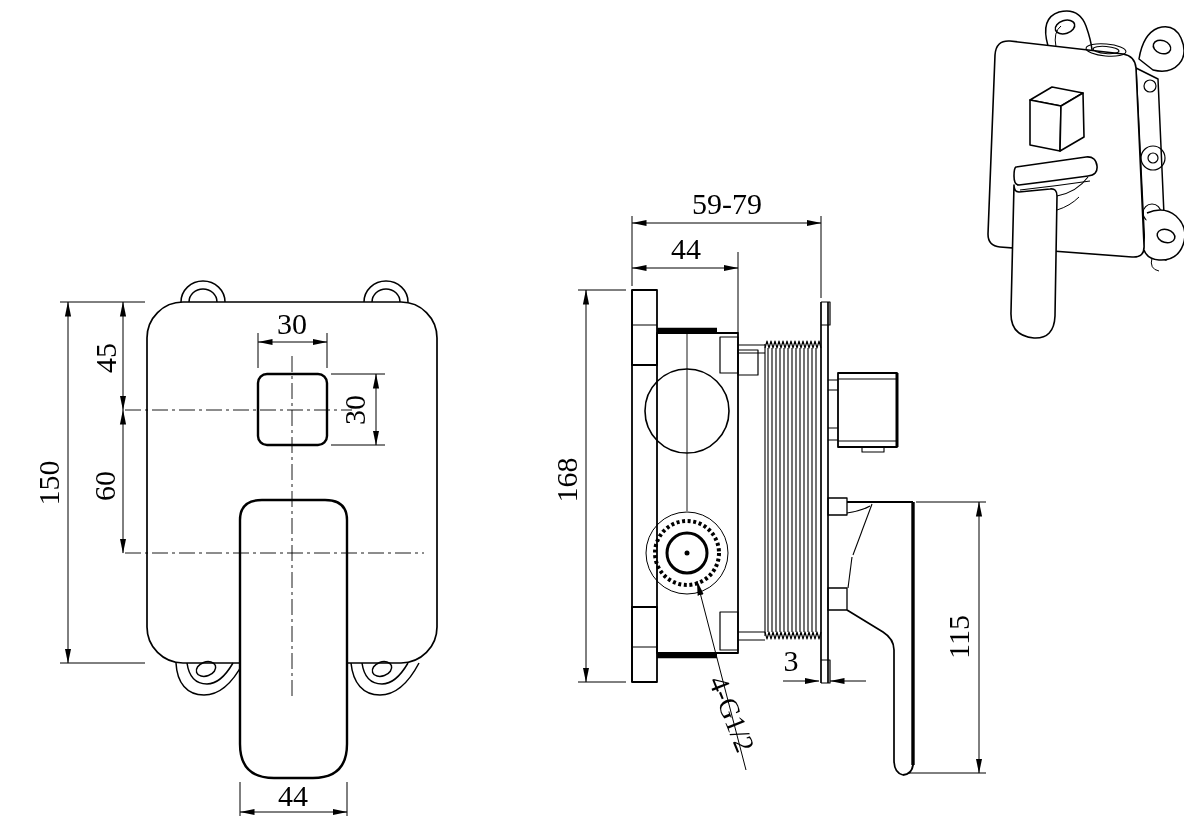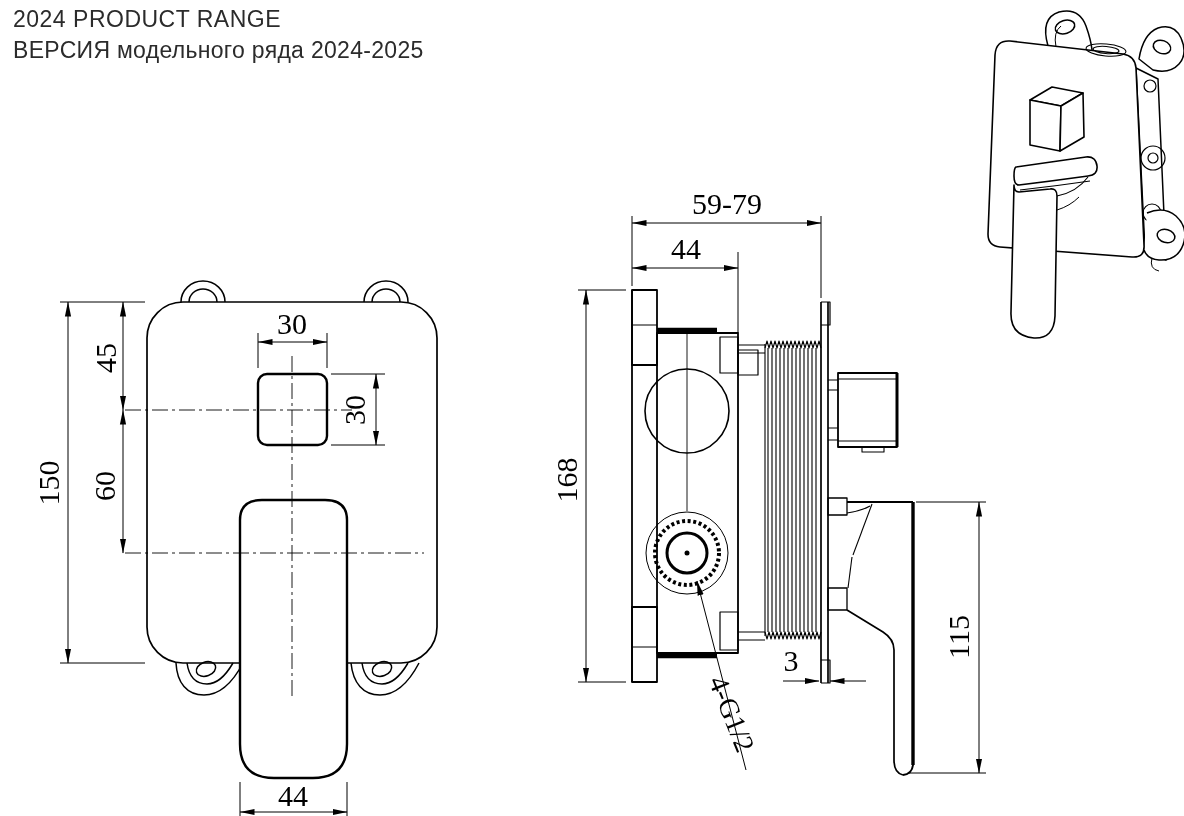--- a/index.html
+++ b/index.html
@@ -26,24 +26,20 @@
     fill:#000000;
   }
   .dimtxt{font-size:30px;}
   .dimtxt-sm{font-size:28px;}
 </style>
 </head>
 <body>
 
 <div class="sheet">
 
-  <div class="titleblock">
-    <div class="t1">2024 PRODUCT RANGE</div>
-    <div class="t2">ВЕРСИЯ модельного ряда 2024-2025</div>
-  </div>
 
   <svg width="1184" height="816" viewBox="0 0 1184 816">
     <defs>
       <marker id="arr" viewBox="0 0 15 8" refX="14.5" refY="4" markerWidth="15" markerHeight="8" orient="auto-start-reverse">
         <path d="M15,4 L0,0.9 L0,7.1 Z" fill="#000"></path>
       </marker>
     </defs>
 
     <g stroke="#000" fill="none" stroke-linejoin="round">
 

